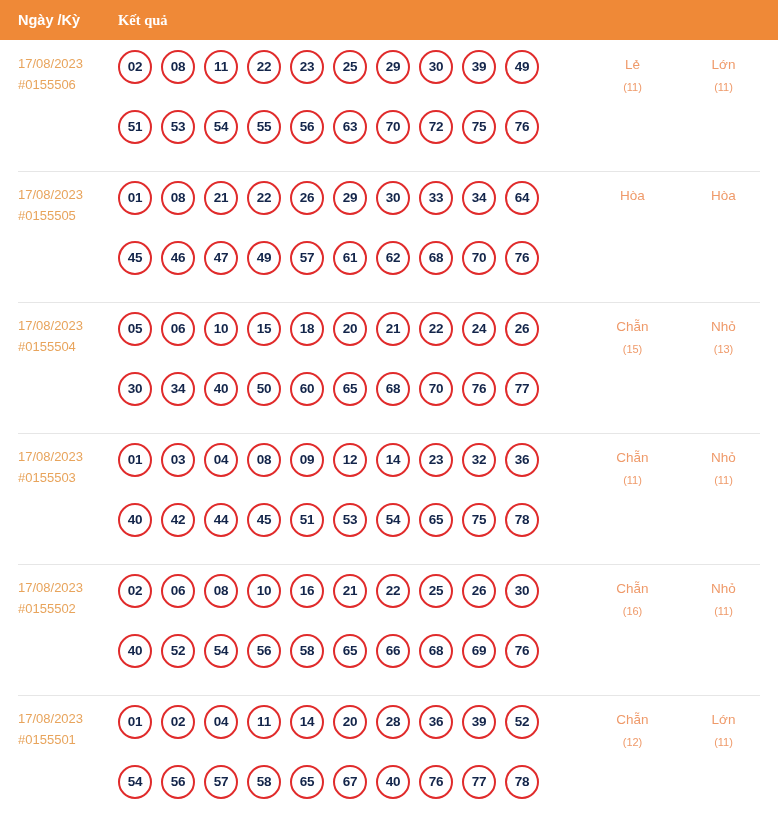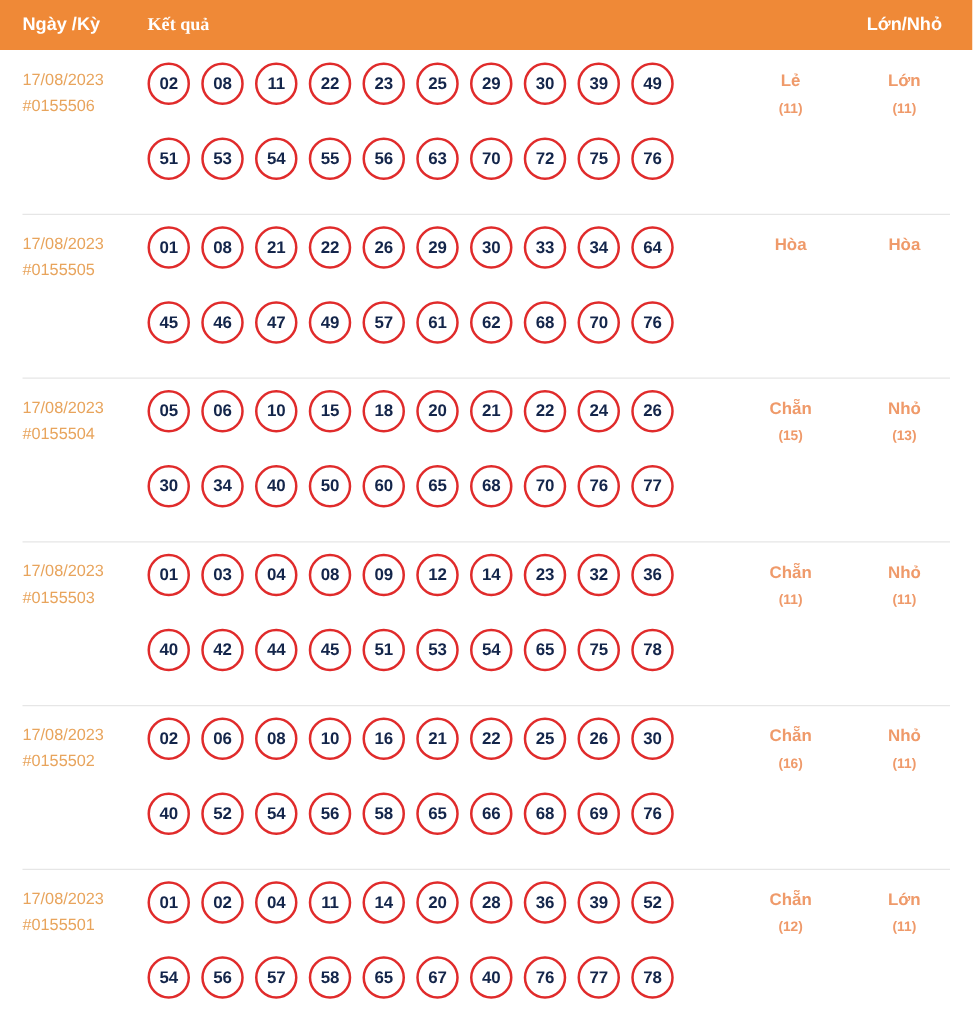--- a/index.html
+++ b/index.html
@@ -116,36 +116,34 @@
   
   .cell-stat {
     position: absolute;
     top: 13px;
     width: 95px;
     text-align: center;
     color: #ef9a6a;
     font-size: 13.5px;
     line-height: 23px;
     white-space: nowrap;
-    font-weight: bold;
   }
   .cell-oddeven  { left: 585px; }
   .cell-bigsmall { left: 676px; }
   .cell-stat .stat-count { display: block; font-size: 11px; }
   .cell-stat .stat-count:empty { display: none; }
 </style>
 </head>
 <body>
 
 <div class="results-table">
 
   <div class="table-header">
     <div class="th th-date">Ngày /Kỳ</div>
     <div class="th th-result">Kết quả</div>
-    <div class="th th-bigsmall">Lớn/Nhỏ</div>
   </div>
 
   <div class="table-body" id="table-body">
       <div class="result-row">
         <div class="cell-date"><span>17/08/2023</span><span class="draw-id">#0155506</span></div>
         <div class="cell-balls">
           <div class="ball-line">
             <div class="ball">02</div>
             <div class="ball">08</div>
             <div class="ball">11</div>

